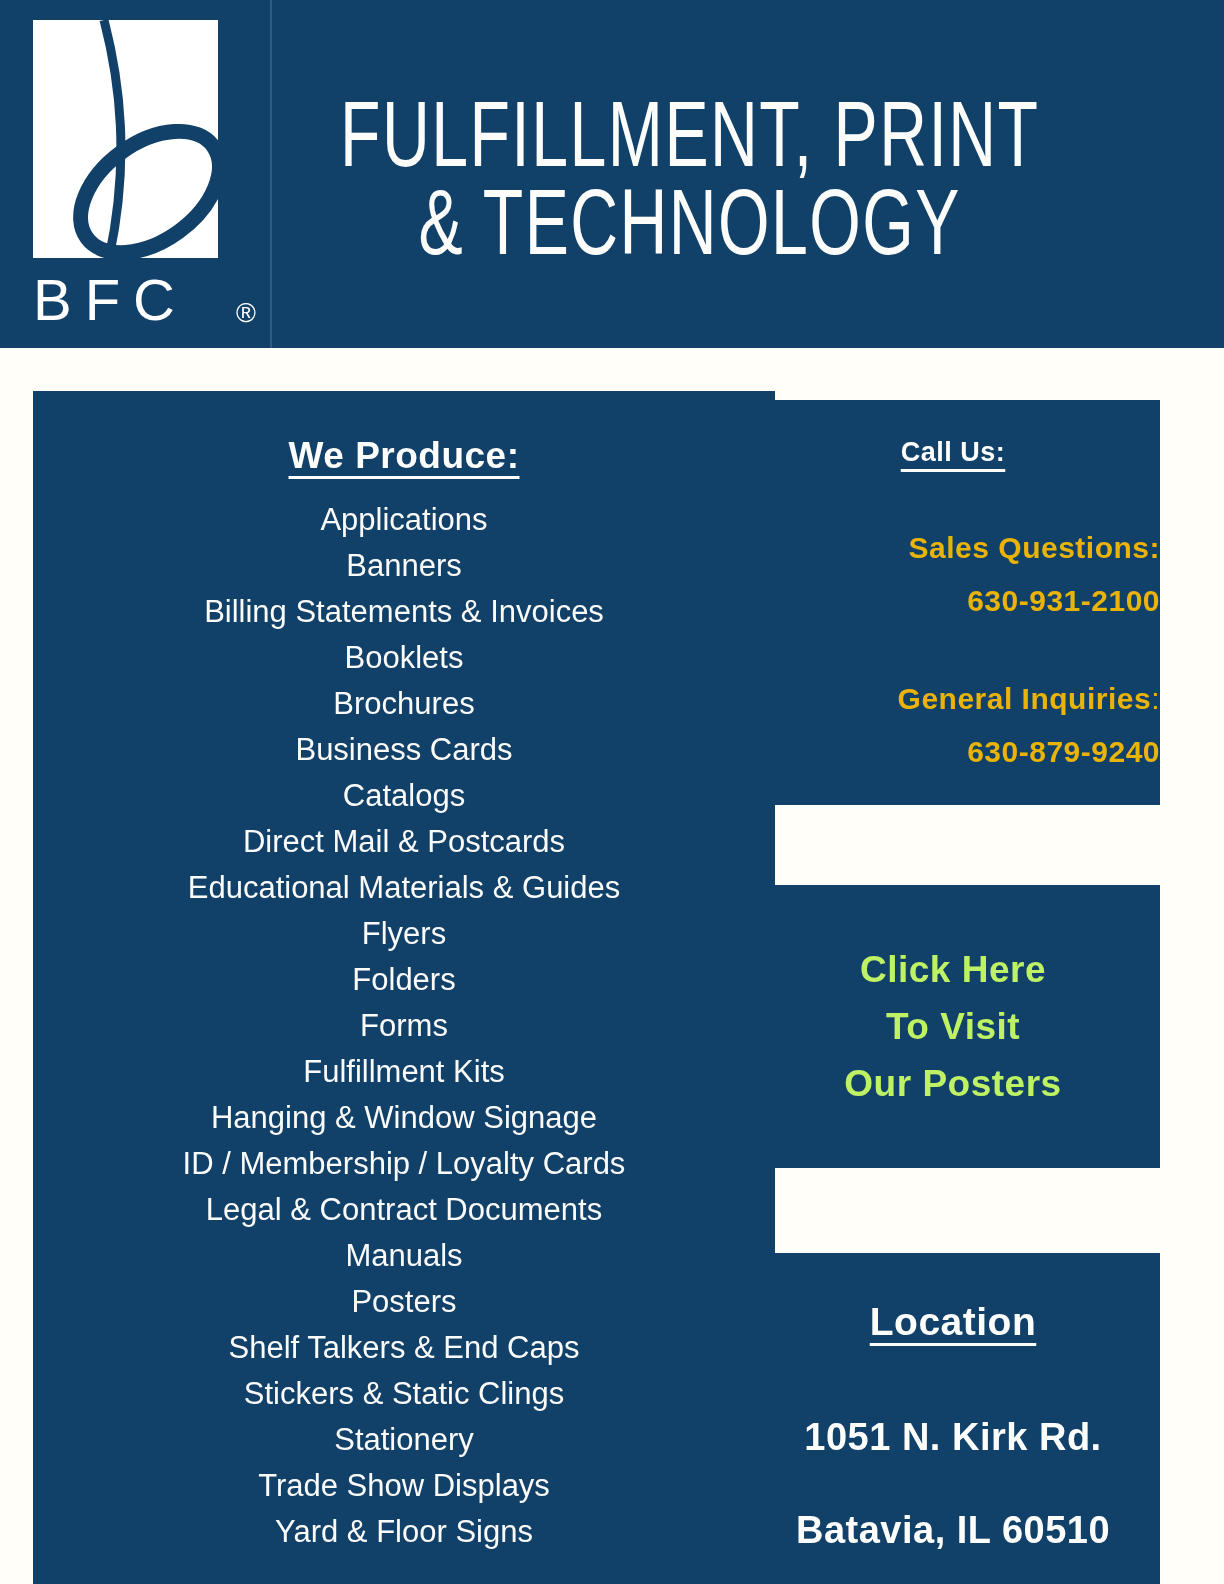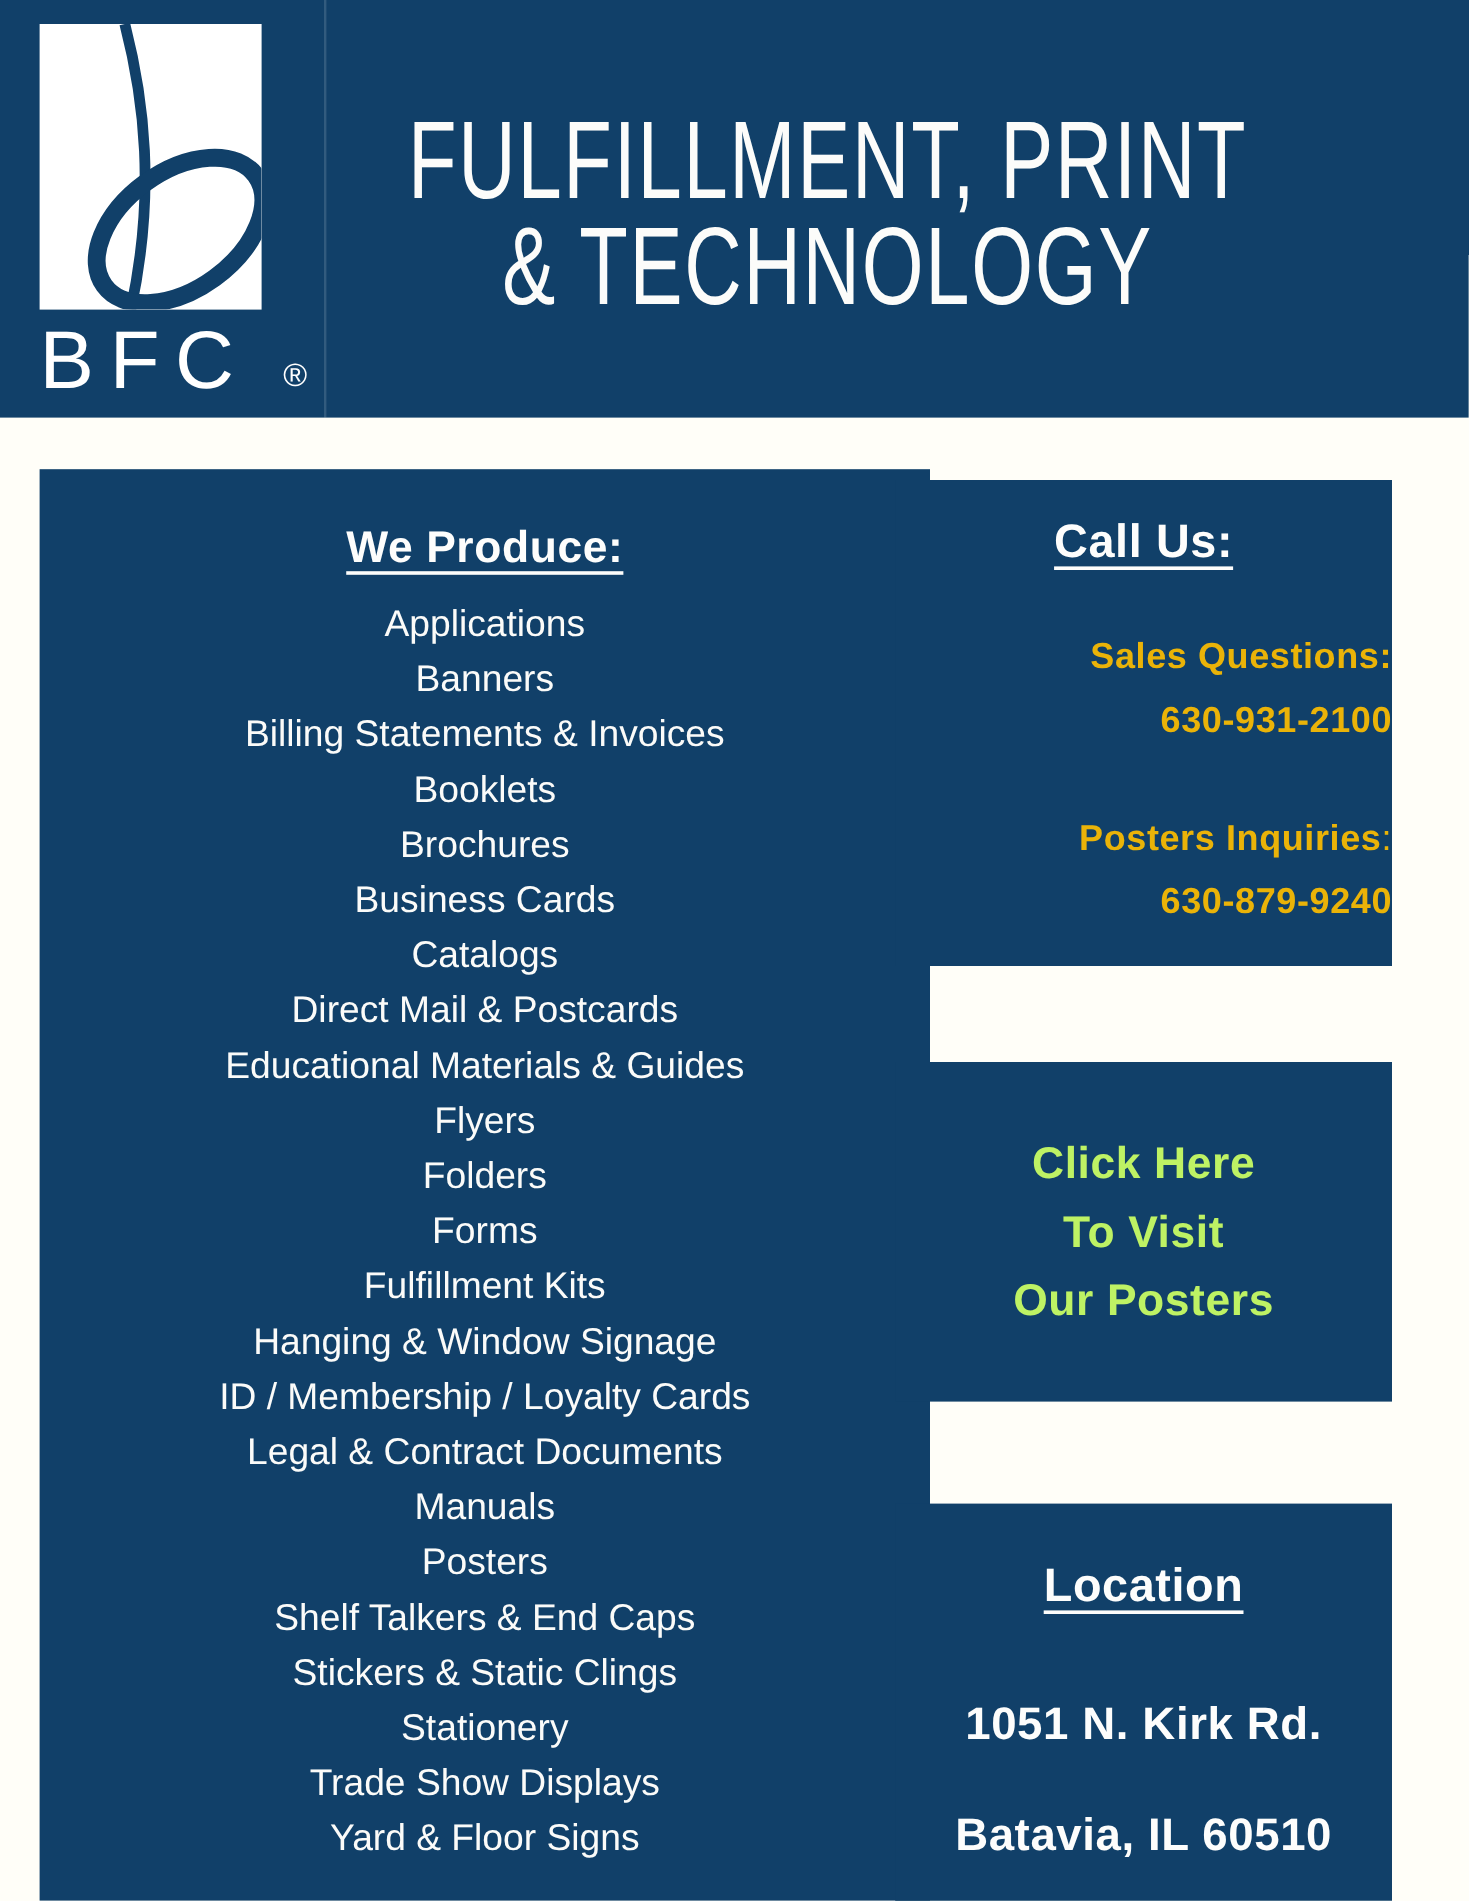--- a/index.html
+++ b/index.html
@@ -18,21 +18,21 @@
   .header-seam{
     position:absolute;left:270px;top:0;width:2px;height:348px;
     background:rgba(255,255,255,0.14);
   }
   .logo-box{
     position:absolute;left:33px;top:20px;width:185px;height:238px;
     background:#FFFFFF;overflow:hidden;
   }
   .logo-letters{
     position:absolute;left:33px;top:258px;width:200px;
-    color:#FFFFFF;font-size:68px;line-height:84px;font-weight:400;
+    color:#FFFFFF;font-size:58px;line-height:84px;font-weight:400;
     letter-spacing:13px;white-space:nowrap;
   }
   .logo-reg{
     position:absolute;left:236px;top:300px;
     color:#FFFFFF;font-size:27px;line-height:27px;
   }
   .header-title{
     position:absolute;left:250px;top:0;width:880px;height:348px;
     display:flex;flex-direction:column;align-items:center;justify-content:center;
     padding-top:8px;box-sizing:border-box;
@@ -55,21 +55,21 @@
   .produce-panel{left:33px;top:391px;width:742px;height:1193px;padding-top:41px;}
   .produce-heading{font-size:37px;line-height:48px;}
   .produce-list{margin-top:17px;}
   .produce-item{
     color:#FBFBF9;font-size:31px;line-height:46px;font-weight:400;
     text-align:center;white-space:nowrap;
   }
 
   
   .callus-panel{left:746px;top:400px;width:414px;height:405px;padding-top:28px;}
-  .callus-heading{font-size:39px;line-height:48px;}
+  .callus-heading{font-size:27px;line-height:48px;}
   .callus-group{margin-top:45px;}
   .callus-line{
     color:#eab308;font-size:30px;line-height:53px;font-weight:700;
     text-align:right;white-space:nowrap;letter-spacing:0.5px;
   }
   .colon-regular{font-weight:400;}
 
   
   .website-panel{
     left:746px;top:885px;width:414px;height:283px;
@@ -143,21 +143,21 @@
 
 <div class="panel callus-panel">
   <div class="panel-heading callus-heading">Call Us:</div>
 
   <div class="callus-group">
     <div class="callus-line">Sales Questions:</div>
     <div class="callus-line">630-931-2100</div>
   </div>
 
   <div class="callus-group">
-    <div class="callus-line"><span>Posters Inquiries</span><span class="colon-regular">:</span></div>
+    <div class="callus-line"><span>General Inquiries</span><span class="colon-regular">:</span></div>
     <div class="callus-line">630-879-9240</div>
   </div>
 </div>
 
 <div class="panel website-panel">
   <div class="website-line">Click Here</div>
   <div class="website-line">To Visit</div>
   <div class="website-line">Our Posters</div>
 </div>
 

